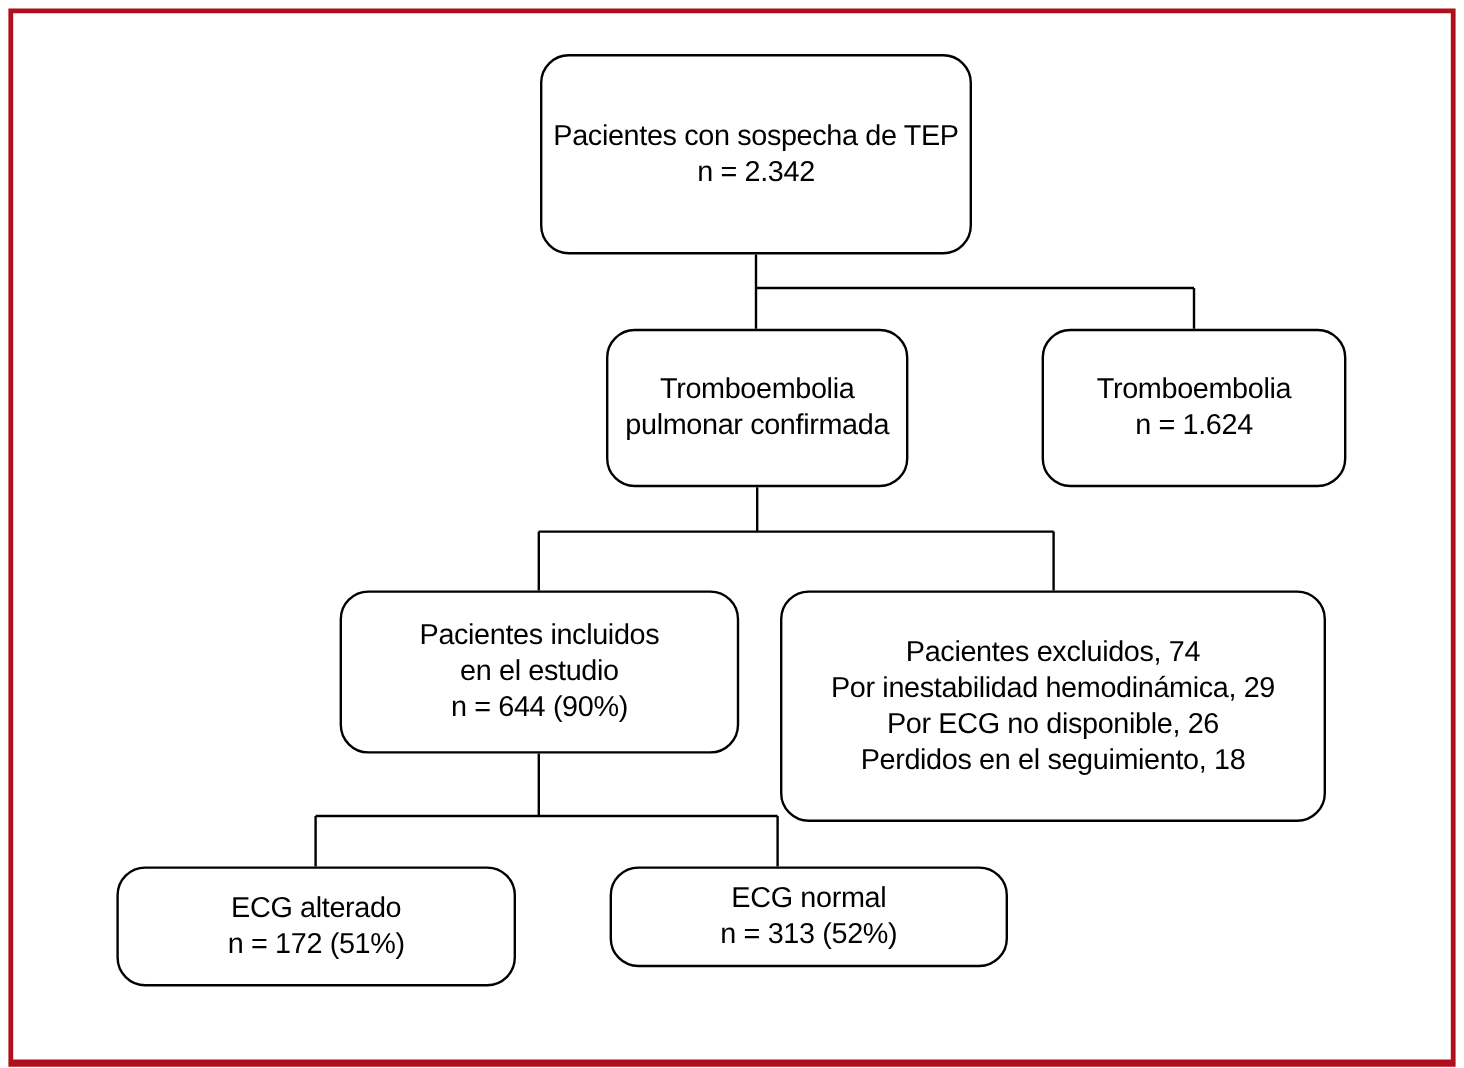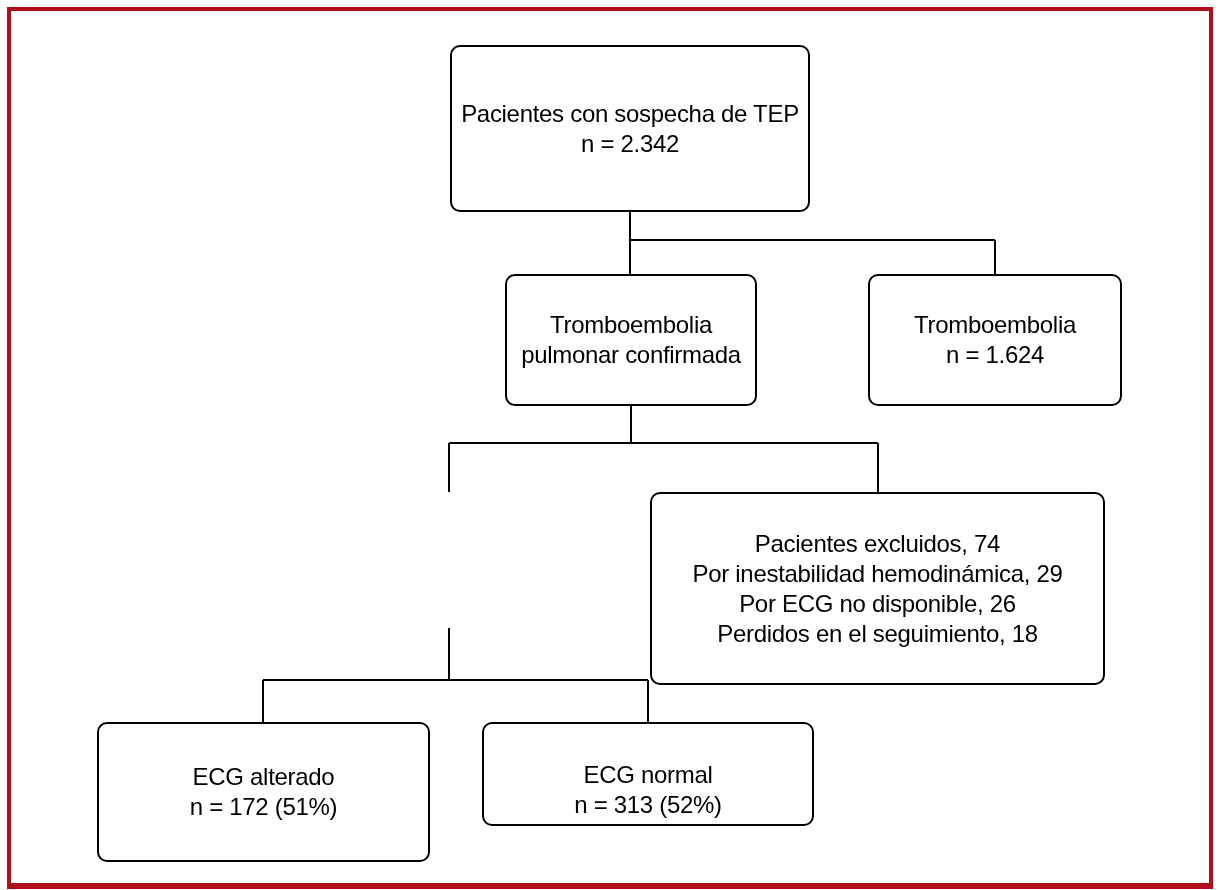--- a/index.html
+++ b/index.html
@@ -34,39 +34,39 @@
   }
   .connectors path{
     stroke:var(--line-color);
     stroke-width:2;
     fill:none;
   }
   .node{
     position:absolute;
     background:#ffffff;
     border:2px solid var(--line-color);
-    border-radius:10px;
+    border-radius:24px;
     display:flex;
     flex-direction:column;
     align-items:center;
     justify-content:center;
     text-align:center;
     color:#000000;
     font-size:24px;
     line-height:30px;
     letter-spacing:-0.3px;
     padding:4px 6px;
   }
   .node-suspected        { left:450px; top:45px;  width:360px; height:167px; }
   .node-confirmed        { left:505px; top:274px; width:252px; height:132px; }
   .node-excluded-pe      { left:868px; top:274px; width:254px; height:132px; }
   .node-included         { left:283px; top:492px; width:333px; height:136px; }
   .node-excluded-patients{ left:650px; top:492px; width:455px; height:193px; }
-  .node-ecg-altered      { left:97px;  top:722px; width:333px; height:140px; }
-  .node-ecg-normal       { left:482px; top:722px; width:332px; height:104px;justify-content:flex-end; }
+  .node-ecg-altered      { left:97px;  top:722px; width:333px; height:100px; }
+  .node-ecg-normal       { left:508px; top:722px; width:332px; height:84px; }
 </style>
 </head>
 <body>
 
 <div class="stage">
 
   <svg class="connectors" viewBox="0 0 1220 890" xmlns="http://www.w3.org/2000/svg">
     <path d="
       M630 212 V274
       M630 240 H995
@@ -89,20 +89,25 @@
   <div class="node node-confirmed">
     <div>Tromboembolia</div>
     <div>pulmonar confirmada</div>
   </div>
 
   <div class="node node-excluded-pe">
     <div>Tromboembolia</div>
     <div>n = 1.624</div>
   </div>
 
+  <div class="node node-included">
+    <div>Pacientes incluidos</div>
+    <div>en el estudio</div>
+    <div>n = 644 (90%)</div>
+  </div>
 
   <div class="node node-excluded-patients">
     <div>Pacientes excluidos, 74</div>
     <div>Por inestabilidad hemodinámica, 29</div>
     <div>Por ECG no disponible, 26</div>
     <div>Perdidos en el seguimiento, 18</div>
   </div>
 
   <div class="node node-ecg-altered">
     <div>ECG alterado</div>

